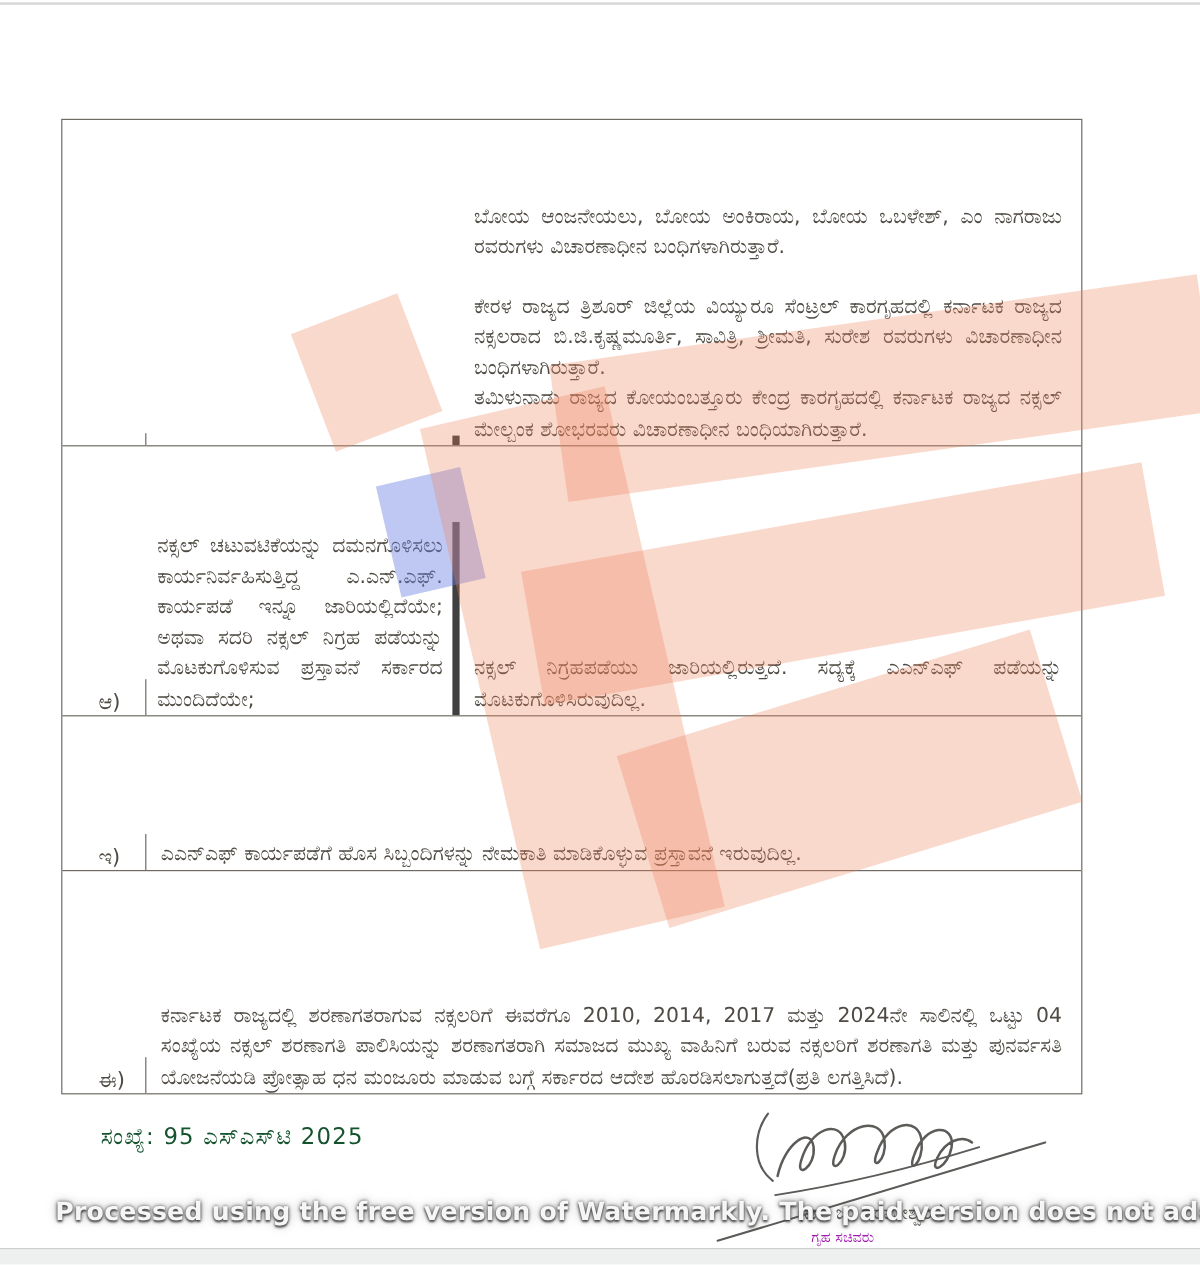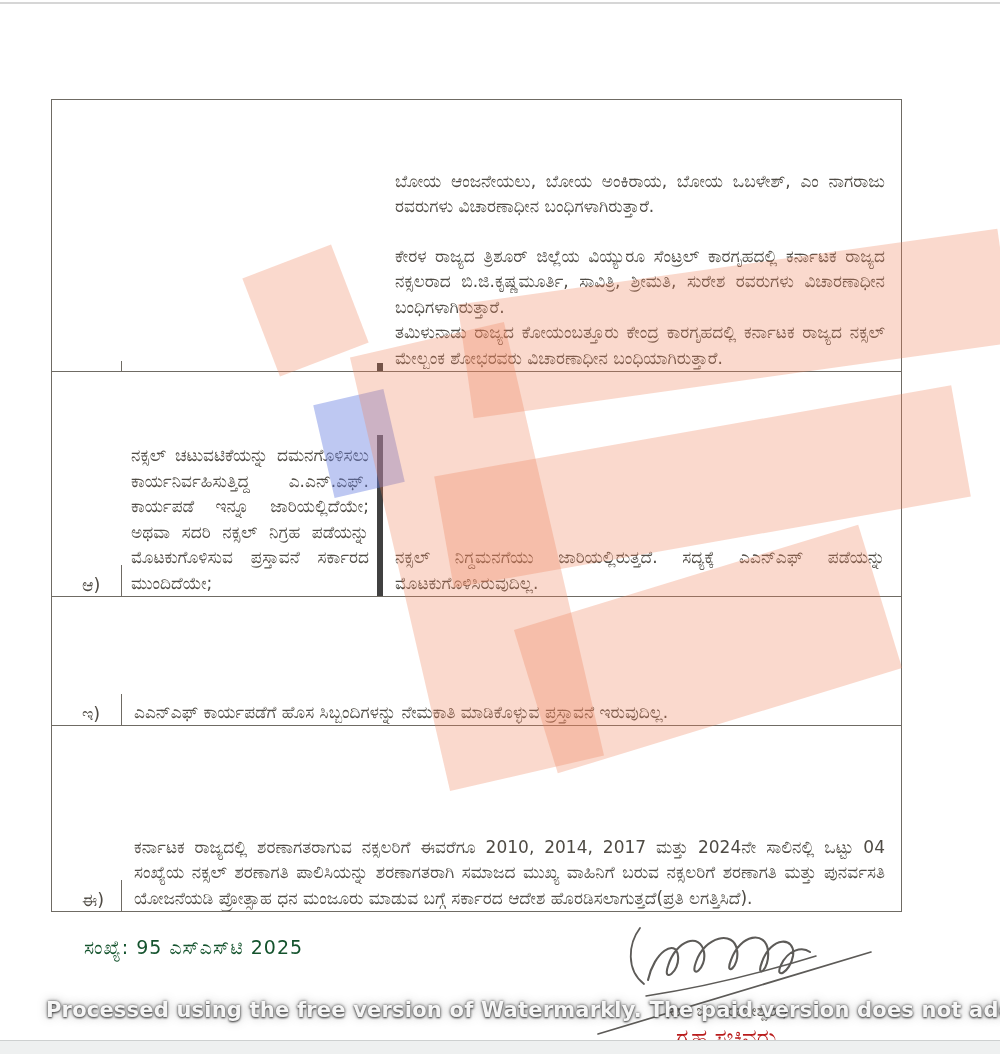--- a/index.html
+++ b/index.html
@@ -27,21 +27,21 @@
   .a   { text-align:justify; }
   .a p { margin:0; }
   .a p.gap { margin-bottom:24px; }
   .rowlabel { color:#4f4b44; font-size:17.5px; }
 
   
   .refnum { position:absolute; left:84px; top:936px; font-size:19px; letter-spacing:1px;
             color:#14532d; }
   .sig-svg { position:absolute; left:588px; top:922px; width:300px; height:118px; }
   .sig-name { position:absolute; left:664px; top:1001px; font-size:16px; color:#5a564f; }
-  .sig-title { position:absolute; left:676px; top:1024px; font-size:23px; color:#b91c1c; }
+  .sig-title { position:absolute; left:676px; top:1024px; font-size:12px; color:#a21caf; }
 
   
   .wm { position:absolute; pointer-events:none; }
   .wm-pink { background:rgba(238,130,90,0.30); }
   .wm-blue { background:rgba(100,125,225,0.42); }
   .wm-a { left:258px; top:258px; width:95px;  height:105px; transform:rotate(-21deg); }
   .wm-b { left:323px; top:396px; width:72px;  height:95px;  transform:rotate(-13deg); }
   .wm-c { left:463px; top:266px; width:545px; height:115px; transform:rotate(-8deg); }
   .wm-d { left:398px; top:334px; width:158px; height:445px; transform:rotate(-13deg); }
   .wm-e { left:440px; top:430px; width:525px; height:113px; transform:rotate(-10deg); }
@@ -82,21 +82,21 @@
     </div>
 
     <div class="trow r2">
       <div class="c1">
         <span class="rowlabel">ಆ)</span>
       </div>
       <div class="c2 txt q">
         <span>ನಕ್ಸಲ್ ಚಟುವಟಿಕೆಯನ್ನು ದಮನಗೊಳಿಸಲು ಕಾರ್ಯನಿರ್ವಹಿಸುತ್ತಿದ್ದ ಎ.ಎನ್.ಎಫ್. ಕಾರ್ಯಪಡೆ ಇನ್ನೂ ಜಾರಿಯಲ್ಲಿದೆಯೇ; ಅಥವಾ ಸದರಿ ನಕ್ಸಲ್ ನಿಗ್ರಹ ಪಡೆಯನ್ನು ಮೊಟಕುಗೊಳಿಸುವ ಪ್ರಸ್ತಾವನೆ ಸರ್ಕಾರದ ಮುಂದಿದೆಯೇ;</span>
       </div>
       <div class="c3 txt a">
-        <p>ನಕ್ಸಲ್ ನಿಗ್ದಮನಗೆಯು ಜಾರಿಯಲ್ಲಿರುತ್ತದೆ. ಸದ್ಯಕ್ಕೆ ಎಎನ್‌ಎಫ್ ಪಡೆಯನ್ನು ಮೊಟಕುಗೊಳಿಸಿರುವುದಿಲ್ಲ.</p>
+        <p>ನಕ್ಸಲ್ ನಿಗ್ರಹಪಡೆಯು ಜಾರಿಯಲ್ಲಿರುತ್ತದೆ. ಸದ್ಯಕ್ಕೆ ಎಎನ್‌ಎಫ್ ಪಡೆಯನ್ನು ಮೊಟಕುಗೊಳಿಸಿರುವುದಿಲ್ಲ.</p>
       </div>
     </div>
 
     <div class="trow r3">
       <div class="c1">
         <span class="rowlabel">ಇ)</span>
       </div>
       <div class="c3 txt a">
         <p>ಎಎನ್‌ಎಫ್ ಕಾರ್ಯಪಡೆಗೆ ಹೊಸ ಸಿಬ್ಬಂದಿಗಳನ್ನು ನೇಮಕಾತಿ ಮಾಡಿಕೊಳ್ಳುವ ಪ್ರಸ್ತಾವನೆ ಇರುವುದಿಲ್ಲ.</p>
       </div>

